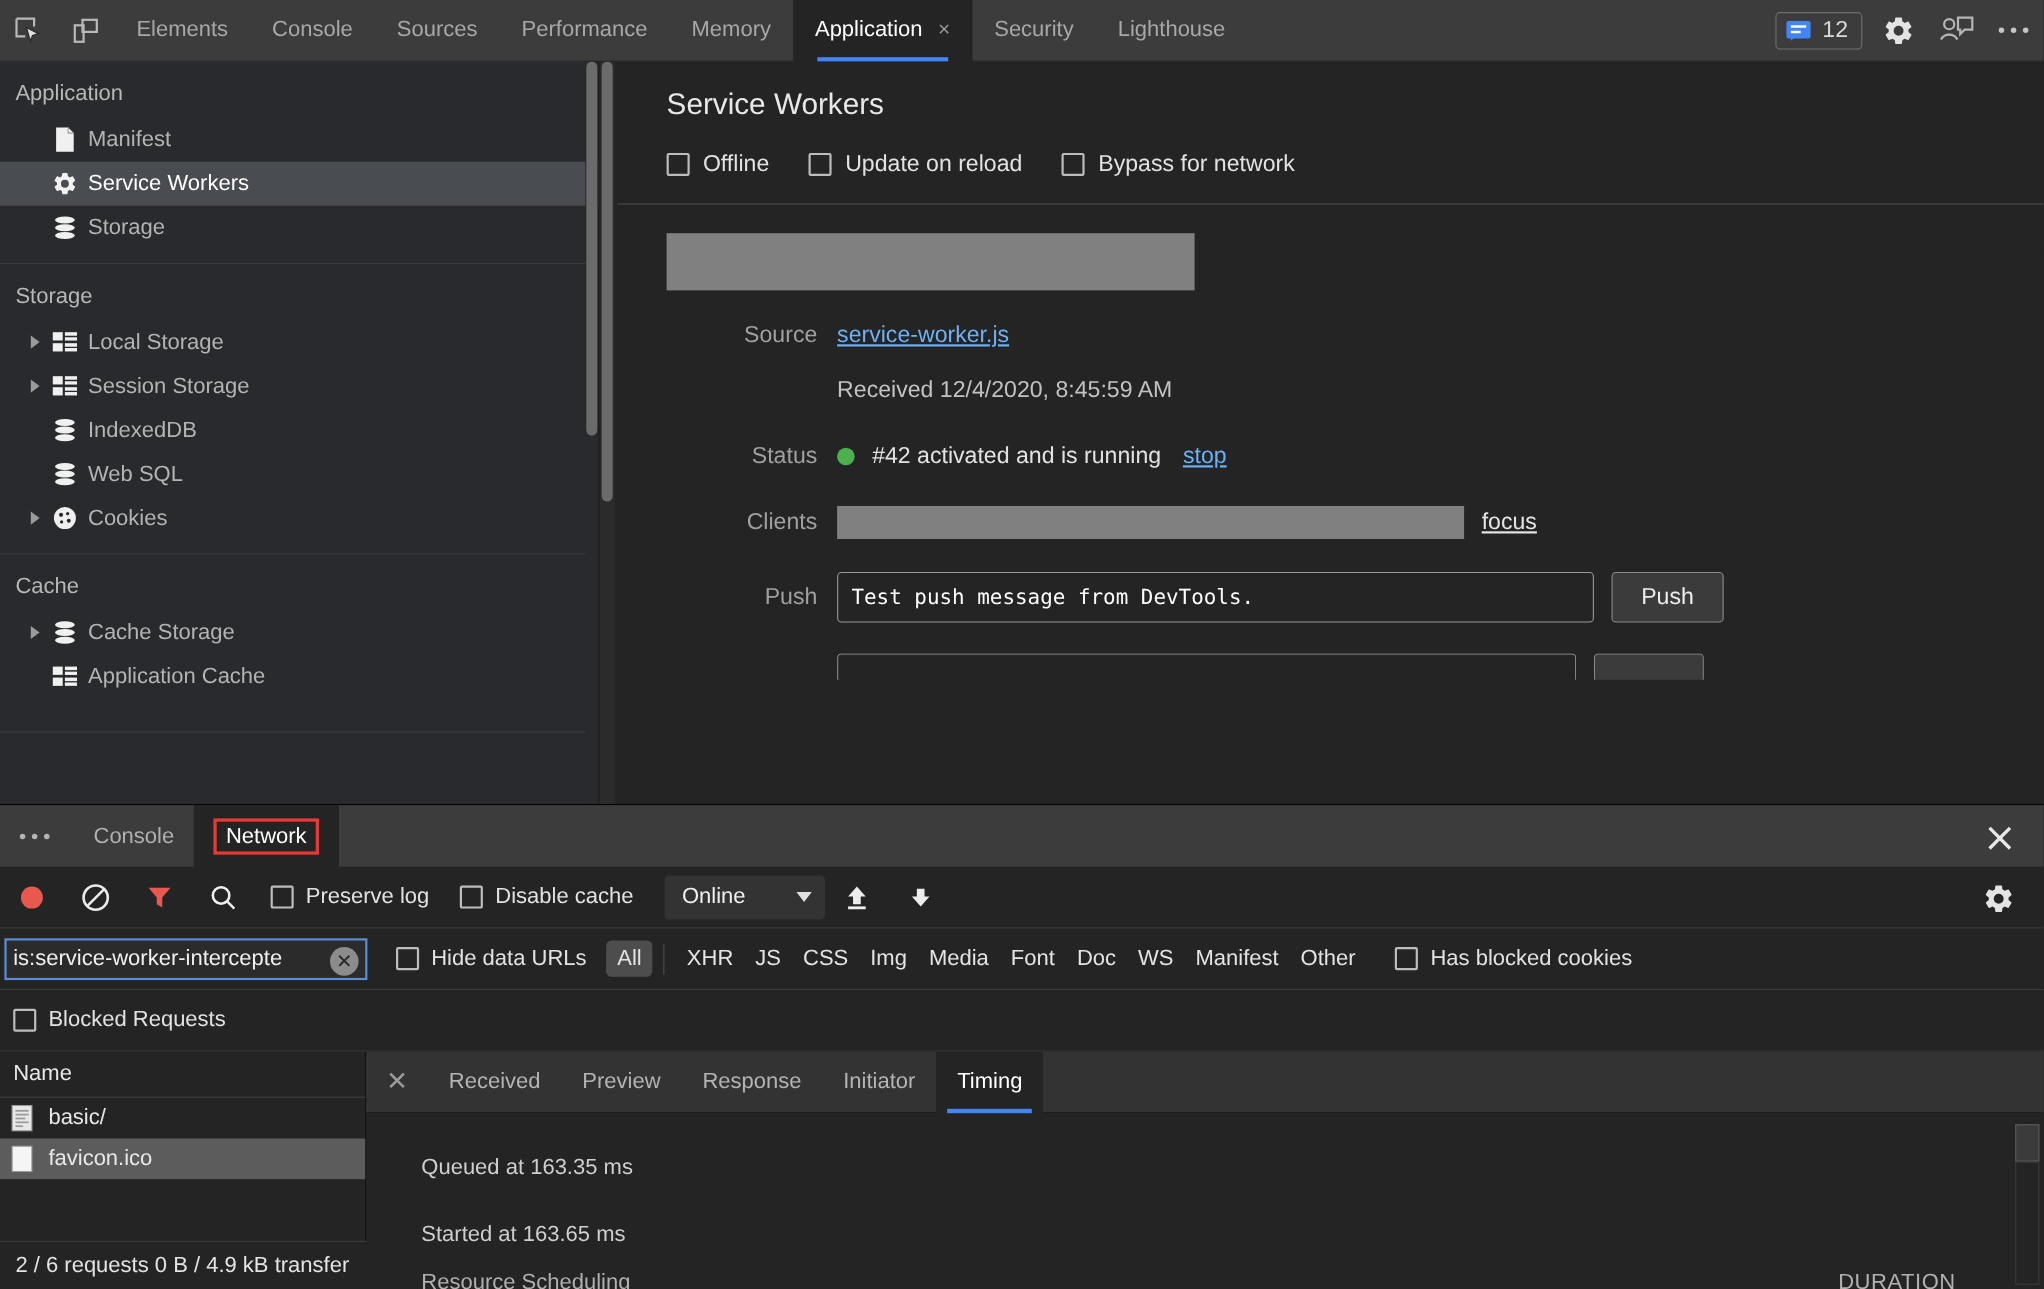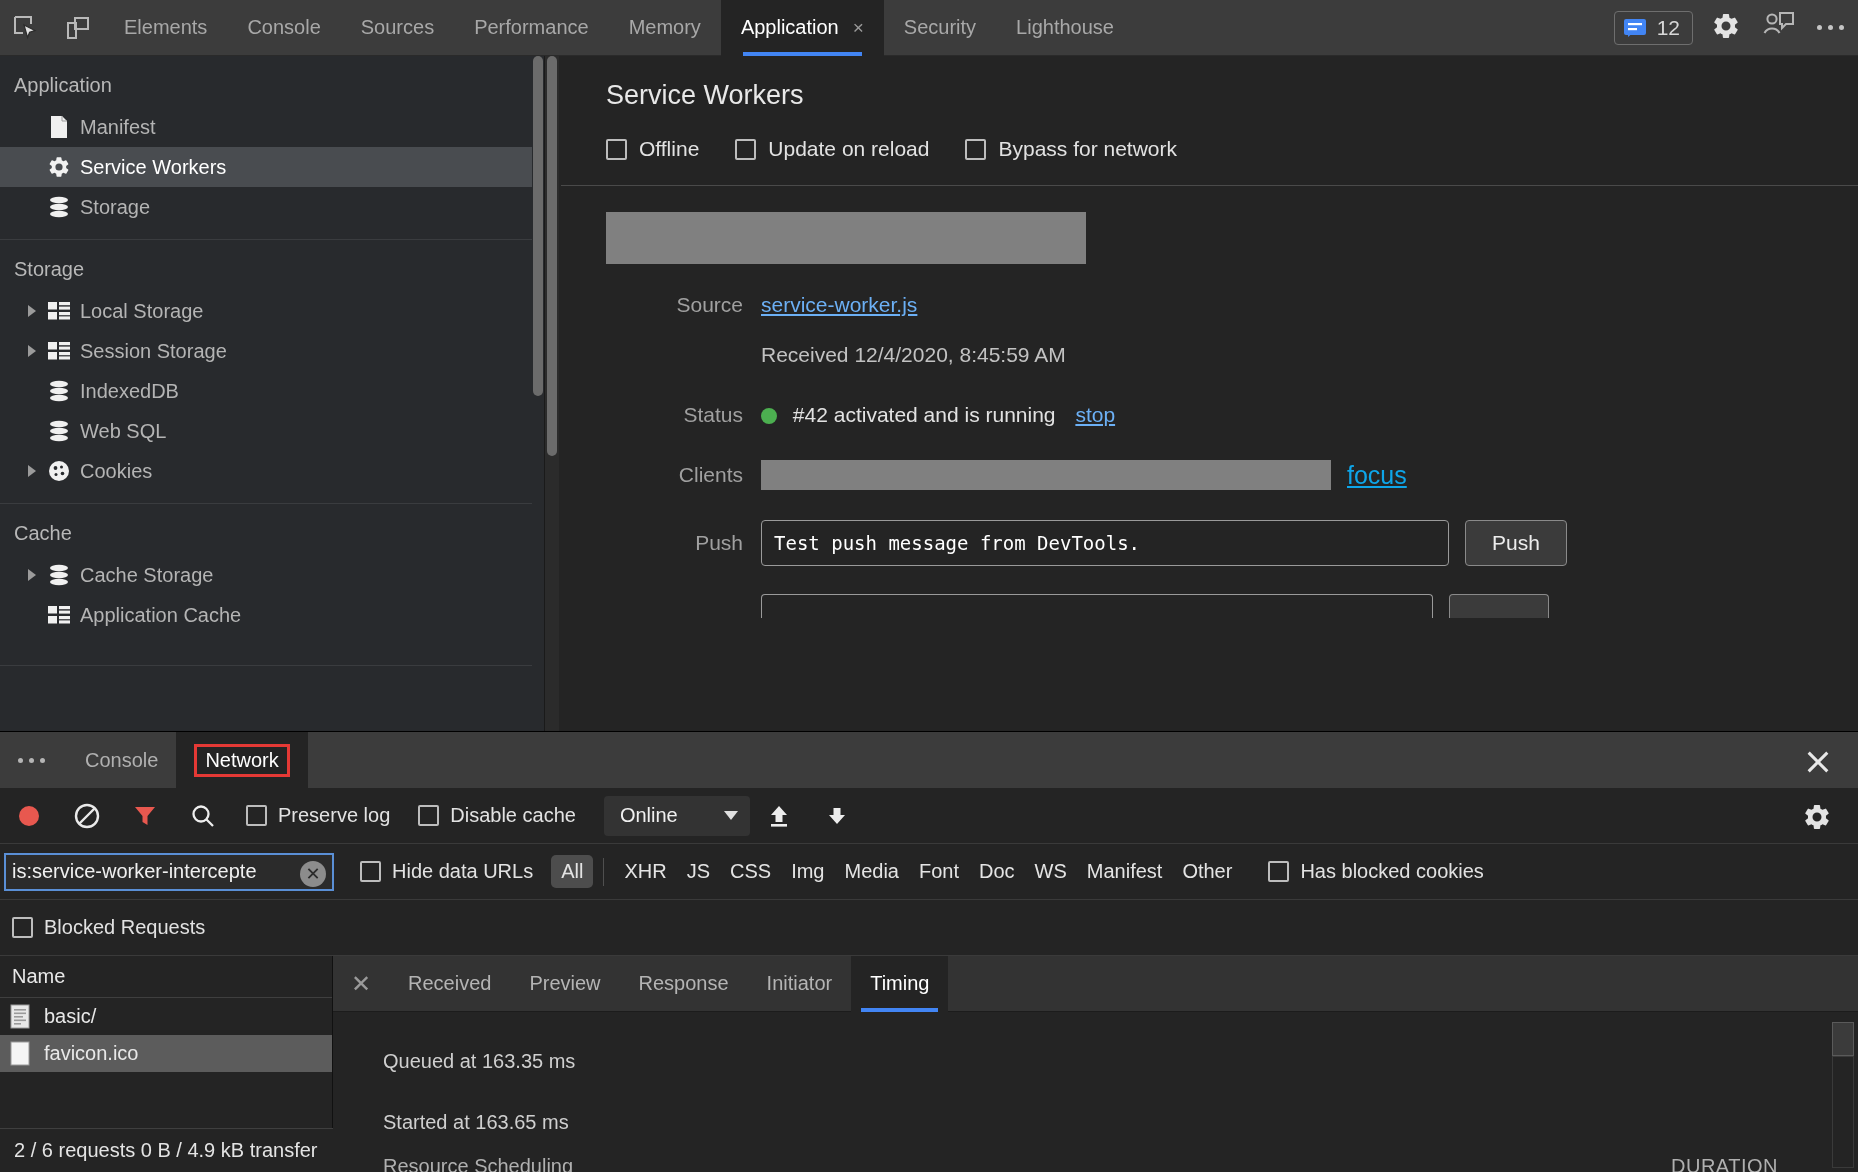--- a/index.html
+++ b/index.html
@@ -31,21 +31,21 @@
   }
   .tab.active { background: #242424; color: #ffffff; }
   .tab.active::after {
     content: ""; position: absolute; left: 22px; right: 22px; bottom: 0;
     height: 4px; background: #4285f4;
   }
   .tab .tab-close {
     margin-left: 14px; font-size: 19px; color: #9a9a9a; line-height: 1;
   }
   #topbar-right {
-    margin-left: auto; display: flex; padding-right: 14px;
+    margin-left: auto; display: flex; align-items: center; padding-right: 14px;
   }
   .msg-badge {
     display: flex; align-items: center; gap: 10px;
     border: 1px solid #6e6e6e; border-radius: 4px;
     padding: 4px 12px 4px 8px; margin-right: 18px;
   }
   .msg-badge .count { font-size: 21px; color: #d8d8d8; }
   .gear-ico { margin-right: 22px; }
   .person-ico { margin-right: 22px; }
   .dots-ico { display: flex; gap: 6px; align-items: center; }
@@ -130,21 +130,21 @@
   }
   .sw-row-val { font-size: 21px; color: #e2e2e2; line-height: 30px; }
   .sw-src-link { color: #6cb0f5; text-decoration: underline; text-align: center; }
   .sw-received { font-size: 21px; color: #c2c2c2; margin-top: 20px; line-height: 30px; }
   .status-dot {
     width: 16px; height: 16px; border-radius: 50%; background: #4caf50;
     display: inline-block; vertical-align: middle; margin-right: 10px;
   }
   .stop-link { color: #6cb0f5; text-decoration: underline; margin-left: 14px; }
   .clients-bar { width: 570px; height: 30px; background: #808080; }
-  .focus-link { color: #0ea5e9; margin-left: 16px; font-size: 25px; }
+  .focus-link { color: #e5e5e5; margin-left: 16px; font-size: 21px; }
   .push-input {
     width: 688px; height: 46px; background: #242424;
     border: 1px solid #9a9a9a; border-radius: 4px;
     color: #ffffff; font-family: "DejaVu Sans Mono", monospace; font-size: 19px;
     padding: 0 12px;
   }
   .push-btn {
     margin-left: 16px; height: 46px; padding: 0 26px;
     background: #3b3b3b; border: 1px solid #8a8a8a; border-radius: 4px;
     color: #ededed; font-size: 21px; font-family: "Liberation Sans", sans-serif;

